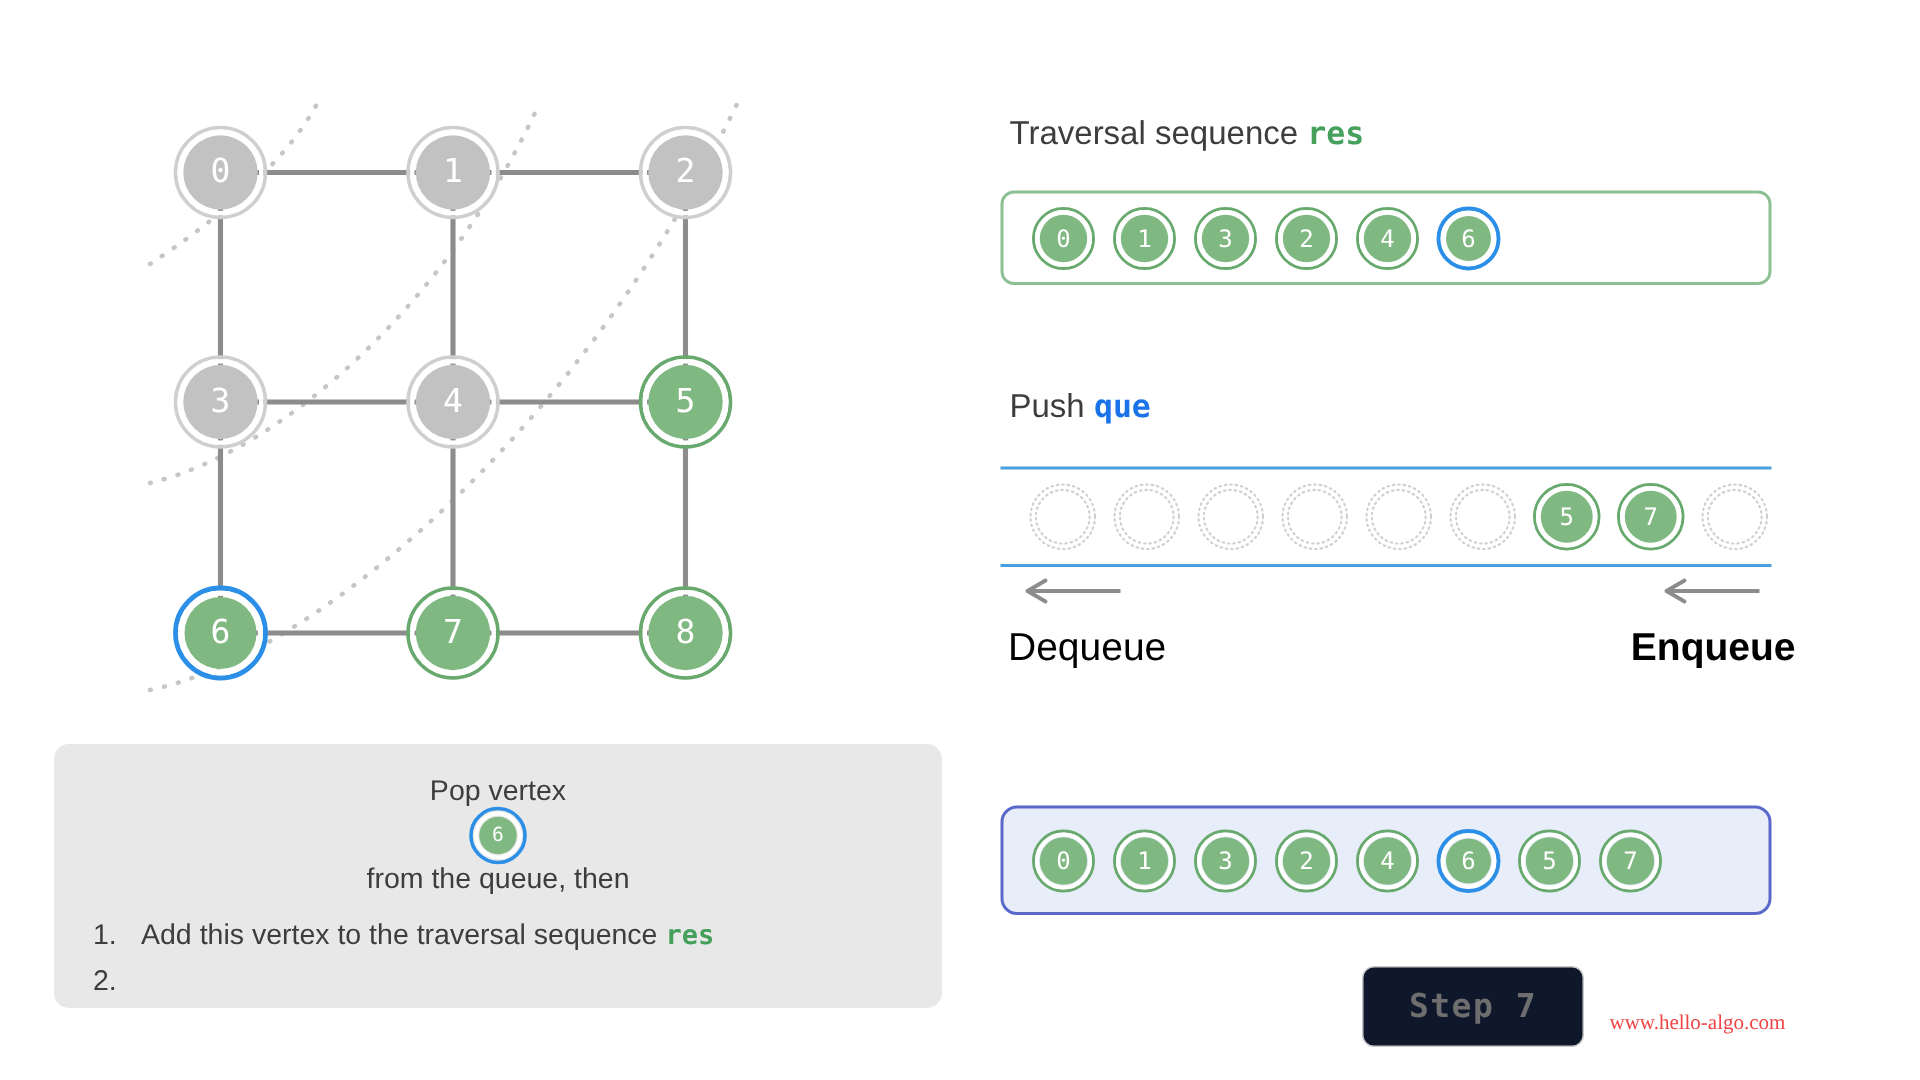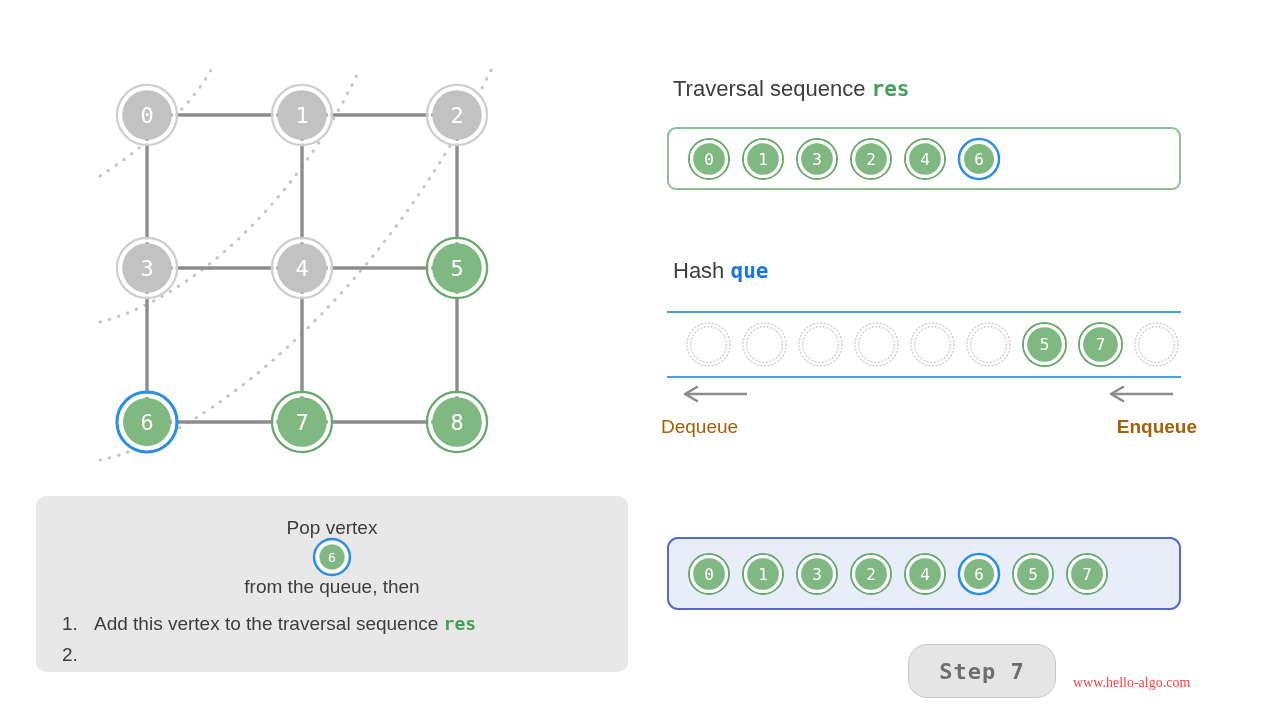--- a/index.html
+++ b/index.html
@@ -57,35 +57,35 @@
   .row-nodes{position:absolute;left:0;top:0;height:100%;display:flex;align-items:center;}
 
   
   #queue-area{position:absolute;left:667px;top:311px;width:514px;height:67px;}
   .rail{position:absolute;left:0;width:514px;height:2px;background:#4a9fe0;}
   #rail-top{top:0;}
   #rail-bottom{top:65px;}
   #queue-slots{position:absolute;left:0;top:0;width:514px;height:67px;display:flex;align-items:center;}
   .arrow-row{position:absolute;left:667px;top:385px;width:514px;height:18px;}
   .label-row{position:absolute;left:667px;top:416px;width:514px;height:26px;}
-  .qlabel{position:absolute;font-size:19px;color:#a16207;}
+  .qlabel{position:absolute;font-size:26px;color:#000000;margin-left:11px;}
   #dequeue-label{left:-6px;}
   #enqueue-label{right:-16px;font-weight:bold;}
 
   
   #hash-box{
     position:absolute;left:667px;top:537px;width:514px;height:73px;
     background:#e8edfa;box-sizing:border-box;
     border:2px solid #5a68c9;border-radius:11px;
   }
 
   
   #step-badge{
     position:absolute;left:908px;top:644px;width:146px;height:52px;
-    background:#e5e5e5;border:1.6px solid #c9c9c9;border-radius:19px;
+    background:#0f172a;border:1.6px solid #c9c9c9;border-radius:8px;
     display:flex;align-items:center;justify-content:center;
     font-family:"DejaVu Sans Mono","Liberation Mono",monospace;
     font-weight:bold;font-size:22px;color:#6e6e6e;letter-spacing:1px;
   }
   #watermark{
     position:absolute;left:1073px;top:675px;
     font-family:Liberation Serif, serif;
     font-size:14px;color:#ef4444;white-space:nowrap;text-align:right;
   }
   .node-svg{display:block;}
@@ -236,21 +236,21 @@
         <svg width="44" height="44" class="node-svg">
           <circle cx="22" cy="22" r="20" fill="none" stroke="#2b8fe8" stroke-width="2.6"></circle>
           <circle cx="22" cy="22" r="17.1" fill="none" stroke="#ffffff" stroke-width="2.8"></circle>
           <circle cx="22" cy="22" r="15" fill="#7fb881"></circle>
           <text x="22" y="22" text-anchor="middle" dominant-baseline="central" font-family="DejaVu Sans Mono, Liberation Mono, monospace" font-size="16" fill="#ffffff">6</text>
         </svg>
       </div>
   </div>
 
   <div class="sec-title" style="left:673px;top:258px;">
-    <span>Hash</span>
+    <span>Push</span>
     <span class="code blue">que</span>
   </div>
 
   <div id="queue-area">
     <div class="rail" id="rail-top"></div>
     <div class="rail" id="rail-bottom"></div>
     <div id="queue-slots" style="padding-left:18px;gap:9px;">
         <svg width="47" height="47" class="node-svg">
           <circle cx="23.5" cy="23.5" r="21.5" fill="none" stroke="#cfcfcf" stroke-width="1.4" stroke-dasharray="1 2.6" stroke-linecap="round"></circle>
           <circle cx="23.5" cy="23.5" r="17.9" fill="none" stroke="#cfcfcf" stroke-width="1.4" stroke-dasharray="1 2.6" stroke-linecap="round"></circle>

